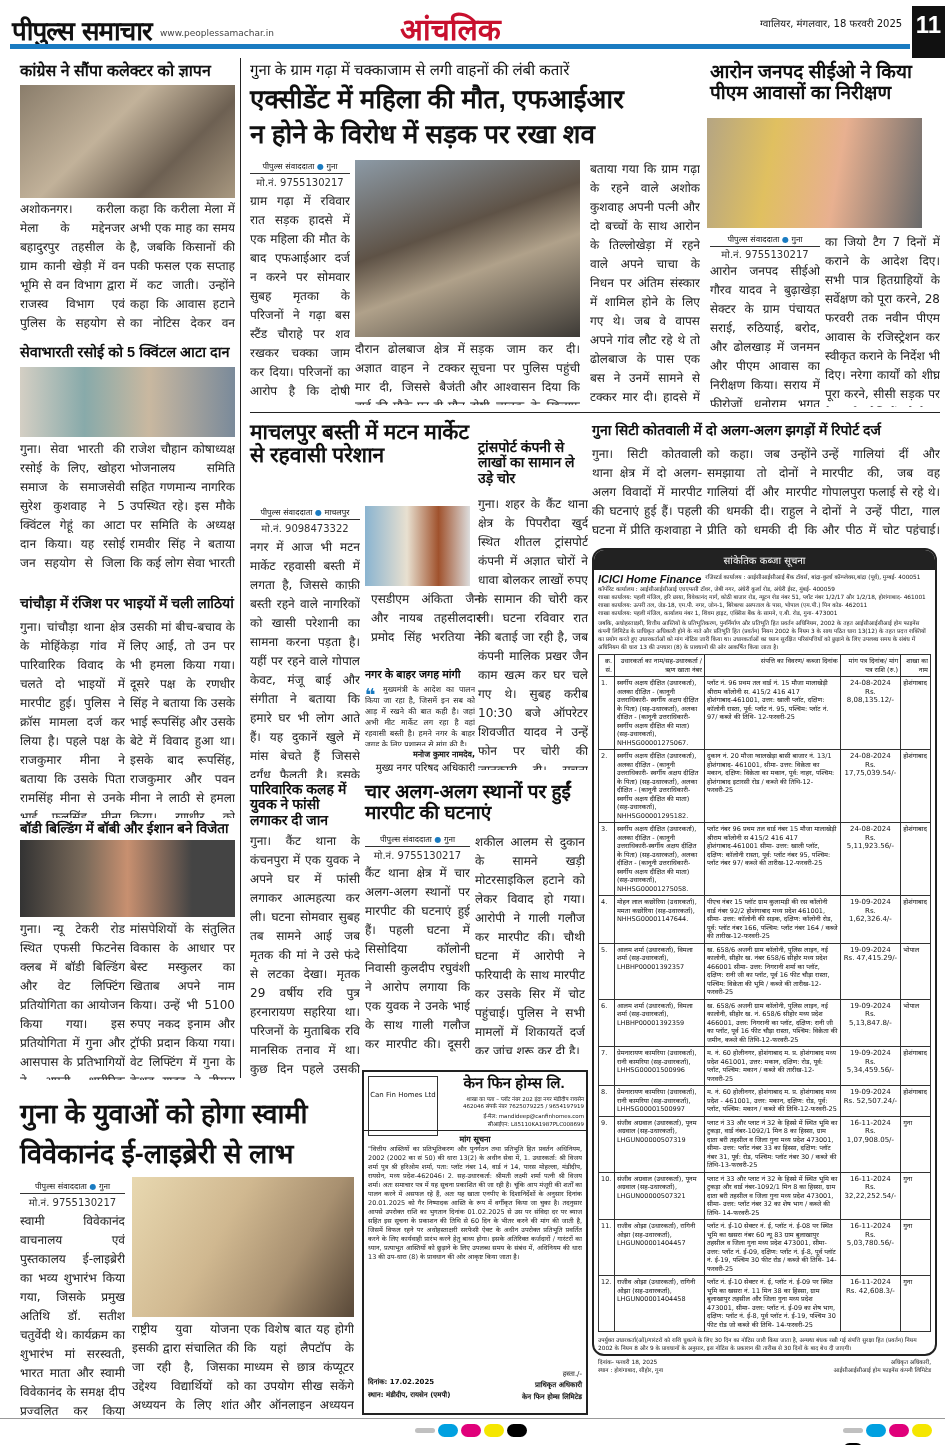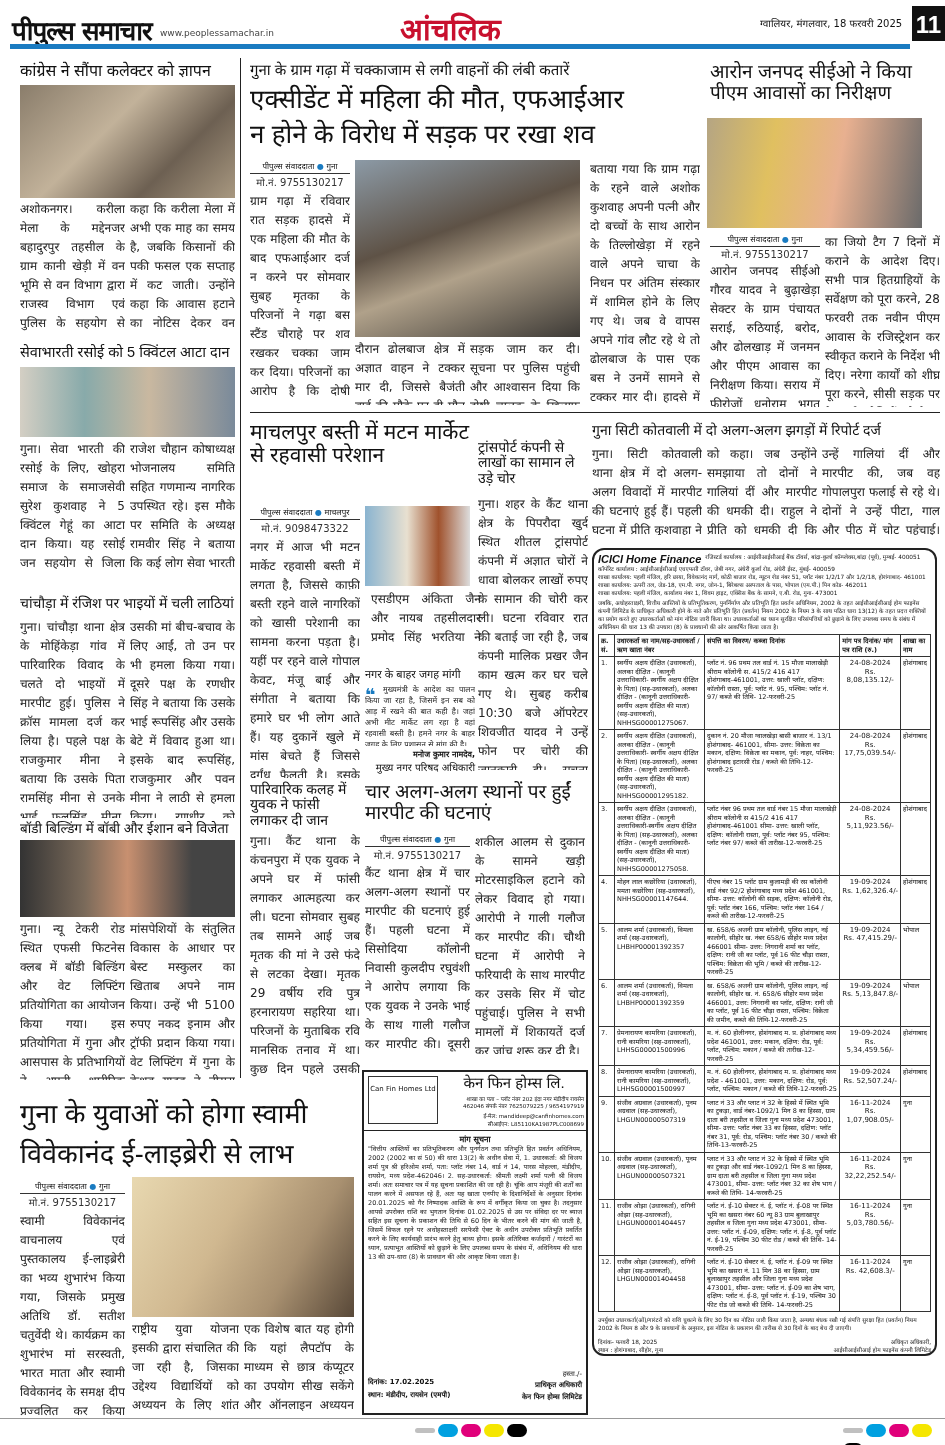--- a/index.html
+++ b/index.html
@@ -3,35 +3,35 @@
 <meta charset="utf-8">
 <style>
 *{box-sizing:border-box;margin:0;padding:0}
 body{width:945px;height:1445px;background:#fff;font-family:"DejaVu Sans",sans-serif;color:#111;position:relative;overflow:hidden}
 .abs{position:absolute}
 .masthead{left:0;top:0;width:945px;height:50px}
 .logo{left:12px;top:12px;font:bold 26px "DejaVu Serif",serif;letter-spacing:-1px}
 .site{left:86px;top:28px;font-size:9px;color:#444}
 .section{left:400px;top:8px;font:bold 30px "DejaVu Serif",serif;color:#c8102e}
 .dateline{left:760px;top:16px;font-size:10px}
-.pageno{left:912px;top:6px;width:33px;height:35px;background:#111;color:#fff;font:bold 24px "Liberation Sans",sans-serif;text-align:center;line-height:38px}
+.pageno{left:912px;top:6px;width:33px;height:52px;background:#111;color:#fff;font:bold 24px "Liberation Sans",sans-serif;text-align:center;line-height:38px}
 .rule{left:10px;top:44px;width:900px;height:5px;background:#1a7bc1}
-.hd{font-family:"Liberation Sans",sans-serif;font-weight:normal;color:#111;line-height:1.1}
+.hd{font-family:"Liberation Sans",sans-serif;font-weight:bold;color:#111;line-height:1.1}
 .photo{background:linear-gradient(135deg,#8a7d6b,#c2b29a 40%,#6d6052 70%,#a89880);}
 .body-text{font-size:12px;line-height:19px;color:#222;text-align:justify;overflow:hidden}
 .byline{font-size:8px;border-bottom:1px solid #333;padding-bottom:2px;text-align:center}
 .byline .bull{color:#1a7bc1}
 .phone{font-size:10px;text-align:center;color:#333}
 .vline{background:#222;width:1px}
 .hline{background:#222;height:1px}
 .notice{border:2px solid #222;border-radius:12px;background:#fff}
 .notice-title{background:#222;color:#fff;font-size:10px;text-align:center;border-radius:10px 10px 0 0;padding:3px}
 table.nt{border-collapse:collapse;width:100%;font-size:6.5px}
 table.nt td,table.nt th{border:1px solid #333;padding:2px;vertical-align:top;line-height:8.5px}
-table.nt th{font-weight:bold;text-align:left}
+table.nt th{font-weight:normal;text-align:right}
 .dot-c{width:20px;height:13px;border-radius:7px;display:inline-block;margin-left:3px}
 .canfin{border:2px solid #222;background:#fff}
 </style>
 </head>
 <body>
 
 <div class="abs masthead">
   <div class="abs logo">पीपुल्स समाचार</div>
   <div class="abs site" style="left:160px;top:28px">www.peoplessamachar.in</div>
   <div class="abs section">आंचलिक</div>
@@ -120,21 +120,21 @@
 <div class="abs byline" style="left:365px;top:833px;width:105px">
   <span>पीपुल्स संवाददाता</span>
   <span class="bull">●</span>
   <span>गुना</span>
 </div>
 <div class="abs phone" style="left:365px;top:848px;width:105px">मो.नं. 9755130217</div>
 <div class="abs body-text" style="left:365px;top:864px;width:105px;height:190px">कैंट थाना क्षेत्र में चार अलग-अलग स्थानों पर मारपीट की घटनाएं हुई हैं। पहली घटना में सिसोदिया कॉलोनी निवासी कुलदीप रघुवंशी ने आरोप लगाया कि एक युवक ने उनके भाई के साथ गाली गलौज कर मारपीट की। दूसरी घटना में विवेक रघुवंशी की शिकायत पर पुलिस ने आरोपी सौरभ यादव के खिलाफ मामला दर्ज किया। तीसरी घटना कैंट चौराहा क्षेत्र में हुई, जहां फरियादी</div>
 <div class="abs body-text" style="left:475px;top:833px;width:110px;height:221px">शकील आलम से दुकान के सामने खड़ी मोटरसाइकिल हटाने को लेकर विवाद हो गया। आरोपी ने गाली गलौज कर मारपीट की। चौथी घटना में आरोपी ने फरियादी के साथ मारपीट कर उसके सिर में चोट पहुंचाई। पुलिस ने सभी मामलों में शिकायतें दर्ज कर जांच शुरू कर दी है।</div>
 
 <div class="abs canfin" style="left:362px;top:1070px;width:226px;height:345px">
-  <div class="abs" style="left:4px;top:4px;width:70px;height:48px;border:1px solid #333;font-size:7px;text-align:center;padding-top:8px">Can Fin Homes Ltd</div>
+  <div class="abs" style="left:4px;top:4px;width:70px;height:60px;border:1px solid #333;font-size:7px;text-align:center;padding-top:14px">Can Fin Homes Ltd</div>
   <div class="abs hd" style="left:80px;top:3px;width:140px;font-size:15px;text-align:center">केन फिन होम्स लि.</div>
   <div class="abs" style="left:80px;top:24px;width:140px;font-size:5.5px;text-align:right;line-height:7px">शाखा का पता – प्लॉट नंबर 202 इंद्रा नगर मंडीदीप रायसेन 462046 संपर्क नंबर 7625079225 / 9654197919</div>
   <div class="abs" style="left:80px;top:40px;width:140px;font-size:5.5px;text-align:right">ई-मेल: mandideep@canfinhomes.com</div>
   <div class="abs" style="left:80px;top:48px;width:140px;font-size:5.5px;text-align:right">सीआईएन: L85110KA1987PLC008699</div>
   <div class="abs hline" style="left:0;top:58px;width:222px"></div>
   <div class="abs" style="left:0;top:61px;width:222px;font-size:8px;font-weight:bold;text-align:center">मांग सूचना</div>
   <div class="abs body-text" style="left:4px;top:73px;width:214px;height:220px;font-size:6.5px;line-height:9px">"वित्तीय आस्तियों का प्रतिभूतिकरण और पुनर्गठन तथा प्रतिभूति हित प्रवर्तन अधिनियम, 2002 (2002 का सं 50) की धारा 13(2) के अधीन सेवा में, 1. उधारकर्ता: श्री विजय शर्मा पुत्र श्री हरिओम शर्मा, पता: प्लॉट नंबर 14, वार्ड नं 14, पारस मोहल्ला, मंडीदीप, रायसेन, मध्य प्रदेश-462046। 2. सह-उधारकर्ता: श्रीमती लक्ष्मी शर्मा पत्नी श्री विजय शर्मा। अतः समाचार पत्र में यह सूचना प्रकाशित की जा रही है। चूंकि आप मंजूरी की शर्तों का पालन करने में असफल रहे हैं, अतः यह खाता एनपीए के दिशानिर्देशों के अनुसार दिनांक 20.01.2025 को गैर निष्पादक आस्ति के रूप में वर्गीकृत किया जा चुका है। तदनुसार आपसे उपरोक्त राशि का भुगतान दिनांक 01.02.2025 से उस पर संविदा दर पर ब्याज सहित इस सूचना के प्रकाशन की तिथि से 60 दिन के भीतर करने की मांग की जाती है, जिसमें विफल रहने पर अधोहस्ताक्षरी सरफेसी ऐक्ट के अधीन उपरोक्त प्रतिभूति प्रवर्तित करने के लिए कार्यवाही प्रारंभ करने हेतु बाध्य होगा। इसके अतिरिक्त कर्जदारों / गारंटरों का ध्यान, प्रत्याभूत आस्तियों को छुड़ाने के लिए उपलब्ध समय के संबंध में, अधिनियम की धारा 13 की उप-धारा (8) के प्रावधान की ओर आकृष्ट किया जाता है।</div>
   <div class="abs" style="left:4px;top:305px;font-size:7px;font-weight:bold">दिनांक: 17.02.2025</div>
   <div class="abs" style="left:4px;top:318px;font-size:7px;font-weight:bold">स्थान: मंडीदीप, रायसेन (एमपी)</div>
   <div class="abs" style="right:4px;top:297px;font-size:7px;text-align:center">हस्ता./-</div>
@@ -149,20 +149,21 @@
   <span class="bull">●</span>
   <span>गुना</span>
 </div>
 <div class="abs phone" style="left:20px;top:1195px;width:105px">मो.नं. 9755130217</div>
 <div class="abs body-text" style="left:20px;top:1212px;width:105px;height:205px">स्वामी विवेकानंद वाचनालय एवं पुस्तकालय ई-लाइब्रेरी का भव्य शुभारंभ किया गया, जिसके प्रमुख अतिथि डॉ. सतीश चतुर्वेदी थे। कार्यक्रम का शुभारंभ मां सरस्वती, भारत माता और स्वामी विवेकानंद के समक्ष दीप प्रज्वलित कर किया गया। कार्यक्रम की अध्यक्षता हरिदास ने की, जबकि विशिष्ट अतिथियों में वीरेंद्र भार्गव, ओमप्रकाश शर्मा और राजकमल उपस्थित रहे।</div>
 <div class="abs photo" style="left:132px;top:1177px;width:222px;height:140px;background:linear-gradient(120deg,#e8d8b0,#d0b890 40%,#a89070 70%,#584838)"></div>
 <div class="abs body-text" style="left:132px;top:1320px;width:107px;height:97px">राष्ट्रीय युवा योजना इसकी द्वारा संचालित की जा रही है, जिसका उद्देश्य विद्यार्थियों को अध्ययन के लिए शांत और सकारात्मक वातावरण प्रदान करना है। लाइब्रेरी में धार्मिक ग्रंथ, विज्ञान साहित्य, महापुरुषों की जीवनियां और बाल साहित्य उपलब्ध रहेगा। इसके अलावा, प्रतियोगी परीक्षाओं की तैयारी करने वाले युवाओं को निःशुल्क इंटरनेट सुविधा भी दी जाएगी।</div>
 <div class="abs body-text" style="left:244px;top:1320px;width:110px;height:97px">एक विशेष बात यह होगी कि यहां लैपटॉप के माध्यम से छात्र कंप्यूटर का उपयोग सीख सकेंगे और ऑनलाइन अध्ययन सामग्री का लाभ उठा सकेंगे। इसके अतिरिक्त, लाइब्रेरी प्रतिदिन सुबह 6 से 9 बजे तक स्वामी विवेकानंद के संस्कार पर युवा संवाद कौशल विकास केंद्र का संचालन किया जाएगा।</div>
 
 <div class="abs notice" style="left:592px;top:548px;width:345px;height:808px">
+  <div class="notice-title">सांकेतिक कब्जा सूचना</div>
   <div style="padding:3px 4px;font-size:5.8px;line-height:8px">
     <div style="display:flex;gap:4px;align-items:flex-start">
       <div style="font:bold italic 11px 'Liberation Sans',sans-serif;white-space:nowrap;color:#111">ICICI Home Finance</div>
       <div>रजिस्टर्ड कार्यालय : आईसीआईसीआई बैंक टॉवर्स, बांद्रा-कुर्ला कॉम्प्लेक्स,बांद्रा (पूर्व), मुम्बई- 400051</div>
     </div>
     <div>कॉर्पोरेट कार्यालय : आईसीआईसीआई एचएफसी टॉवर, जेबी नगर, अंधेरी कुर्ला रोड, अंधेरी ईस्ट, मुंबई- 400059</div>
     <div>शाखा कार्यालय: पहली मंजिल, हरि छाया, विवेकानंद मार्ग, कोठी बाजार रोड, न्यूटन शेड नंबर 51, प्लॉट नंबर 1/2/17 और 1/2/18, होशंगाबाद- 461001</div>
     <div>शाखा कार्यालय: ऊपरी तल, जेड-18, एम.पी. नगर, जोन-1, बिरेबल्स अस्पताल के पास, भोपाल (एम.पी.) पिन कोड- 462011</div>
     <div>शाखा कार्यालय: पहली मंजिल, कार्यालय नंबर 1, शिवम हाइट, एक्सिस बैंक के सामने, ए.बी. रोड, गुना- 473001</div>
     <div style="margin-top:2px">जबकि, अधोहस्ताक्षरी, वित्तीय आस्तियों के प्रतिभूतिकरण, पुनर्निर्माण और प्रतिभूति हित प्रवर्तन अधिनियम, 2002 के तहत आईसीआईसीआई होम फाइनेंस कंपनी लिमिटेड के प्राधिकृत अधिकारी होने के नाते और प्रतिभूति हित (प्रवर्तन) नियम 2002 के नियम 3 के साथ पठित धारा 13(12) के तहत प्रदत्त शक्तियों का प्रयोग करते हुए उधारकर्ताओं को मांग नोटिस जारी किया था। उधारकर्ताओं का ध्यान सुरक्षित परिसंपत्तियों को छुड़ाने के लिए उपलब्ध समय के संबंध में अधिनियम की धारा 13 की उपधारा (8) के प्रावधानों की ओर आकर्षित किया जाता है।</div>

